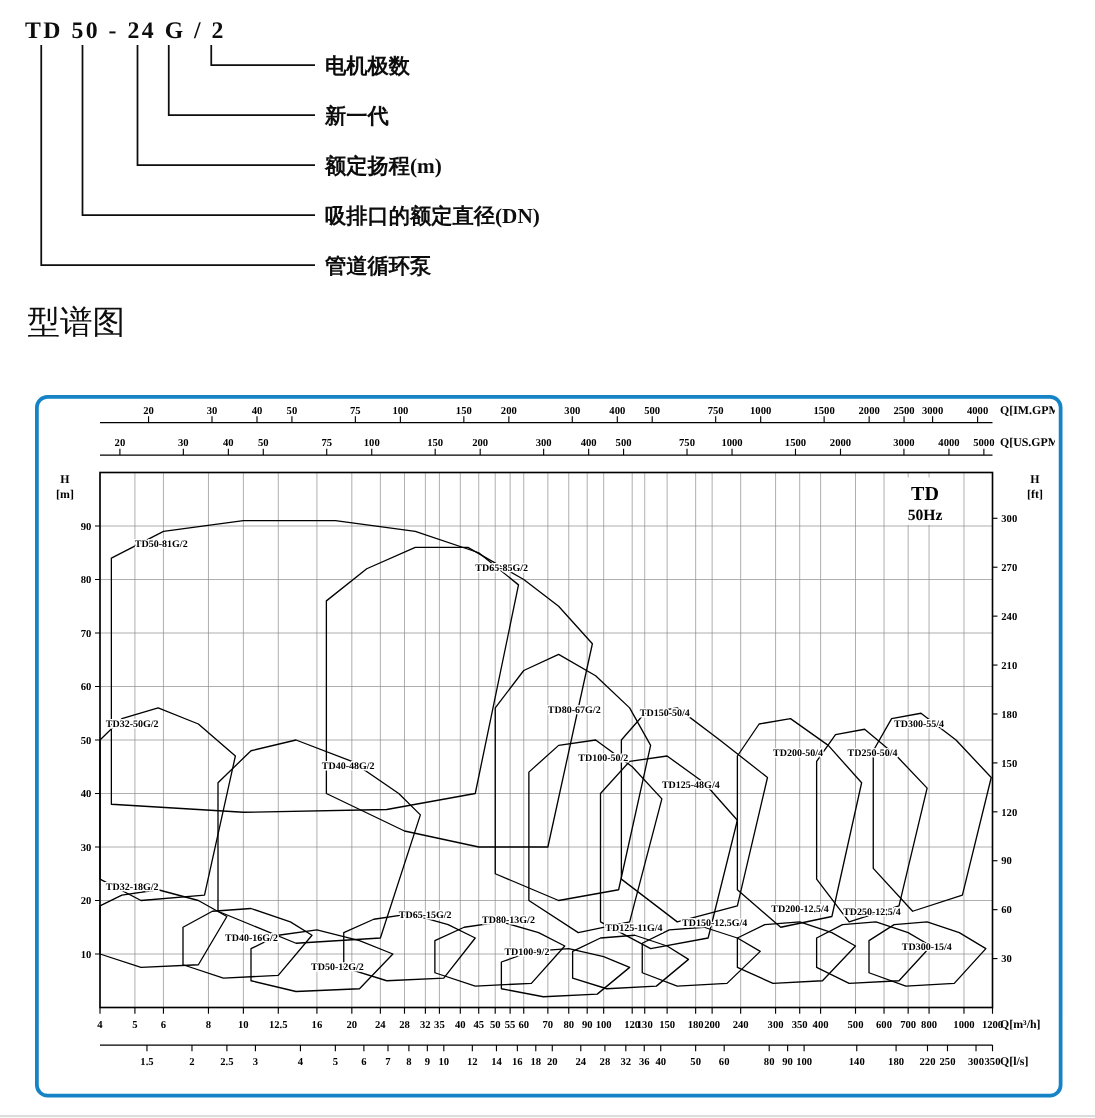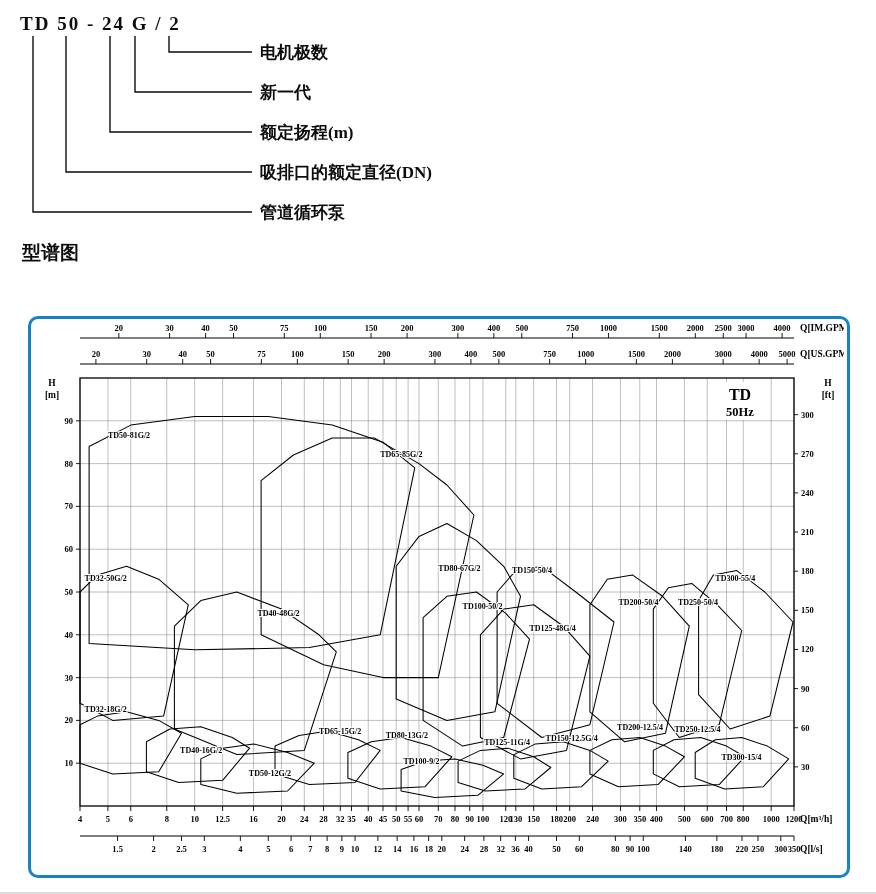--- a/index.html
+++ b/index.html
@@ -1,20 +1,20 @@
 <!DOCTYPE html>
 <html><head>
 <meta charset="utf-8">
 <style>
   html,body{margin:0;padding:0;background:#ffffff;}
   .page{position:relative;width:876px;height:894px;background:#ffffff;overflow:hidden;
         font-family:"Liberation Serif",serif;color:#111;}
   #nomen-svg{position:absolute;left:0;top:4px;}
   .section-title{position:absolute;left:22px;top:240px;margin:0;
-        font-family:"Liberation Sans",sans-serif;font-weight:700;font-size:19px;color:#0d0d0d;}
+        font-family:"Liberation Sans",sans-serif;font-weight:400;font-size:26px;color:#0d0d0d;}
   .chart-box{position:absolute;left:28px;top:316px;width:816px;height:556px;
         border:3px solid #1583c5;border-radius:10px;background:#fff;}
   #chart-svg{display:block;margin:1px auto;}
   .bottom-edge{position:absolute;left:0;bottom:0;width:100%;height:2px;background:#dcdcdc;}
 
   
   .code-heading{font:700 19px "Liberation Serif",serif;letter-spacing:2px;fill:#0d0d0d;}
   .callout-line{stroke:#0d0d0d;stroke-width:1.4;fill:none;}
   .callout-label{font:700 17px "Liberation Serif",serif;fill:#0d0d0d;}
 

